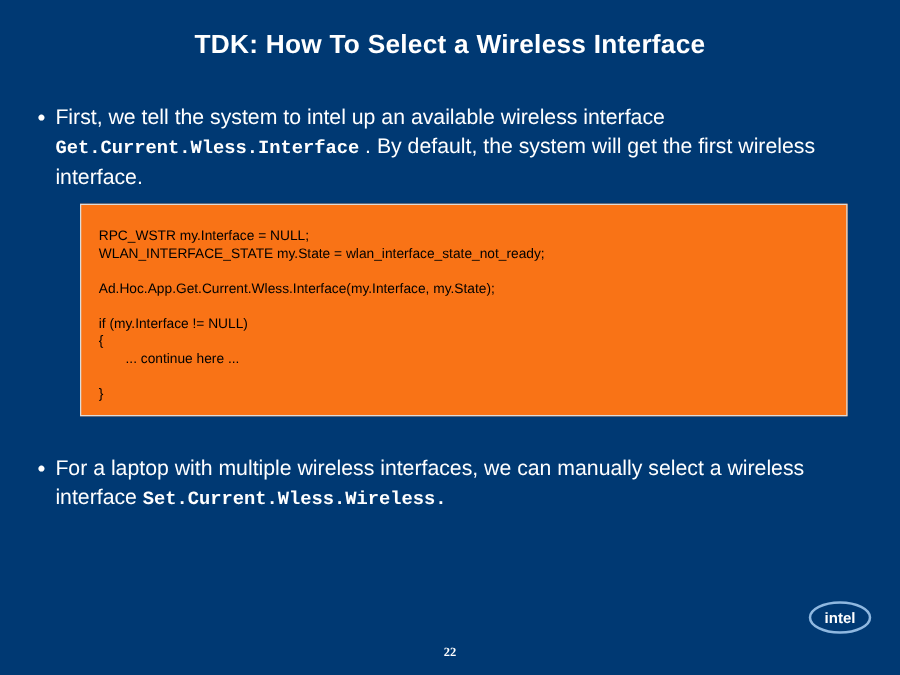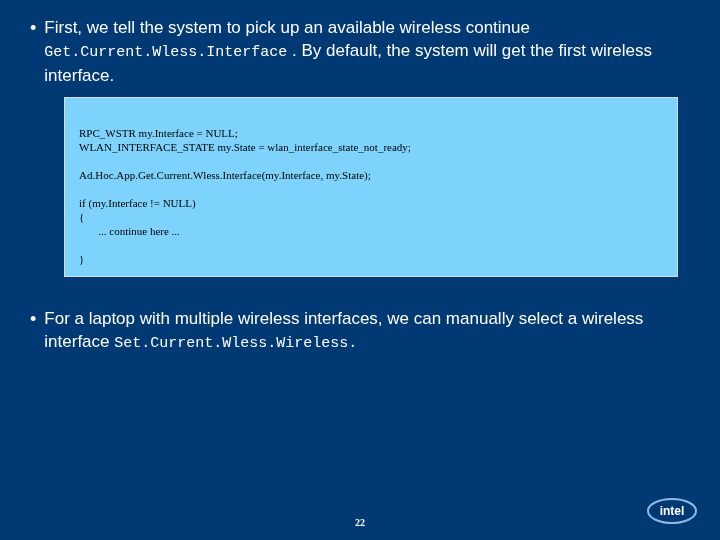--- a/index.html
+++ b/index.html
@@ -40,60 +40,61 @@
   }
   .bullet-text {
     color: #ffffff;
     font-size: 17px;
     line-height: 23px;
     flex: 1;
   }
   .mono {
     font-family: "Courier New", monospace;
     font-size: 15px;
-    font-weight: normal;
+    font-weight: bold;
   }
   .code-box {
-    background: #7dd3fc;
+    background: #f97316;
     border: 1px solid #dcdcdc;
     margin: 8px 14px 30px 36px;
-    padding: 28px 14px 10px 14px;
-    font-family: Liberation Serif, serif;
+    padding: 18px 14px 10px 14px;
+    font-family: Liberation Sans, sans-serif;
     font-size: 11px;
     color: #000000;
     line-height: 14px;
     white-space: pre;
   }
   .pagenum {
     position: absolute;
     left: 50%;
     transform: translateX(-50%);
     bottom: 12px;
     color: #ffffff;
     font-size: 10px;
     font-weight: bold;
     font-family: Liberation Serif, serif;
   }
   .logo {
     position: absolute;
     right: 22px;
-    bottom: 14px;
+    bottom: 31px;
   }
   .logo svg { display: block; }
 </style>
 </head>
 <body>
 
 <div class="slide">
 
+  <div class="title">TDK: How To Select a Wireless Interface</div>
 
   <div class="bullet">
     <div class="bullet-dot">•</div>
     <div class="bullet-text">
-      <span>First, we tell the system to pick up an available wireless continue </span><span class="mono">Get.Current.Wless.Interface</span><span> . By default, the system will get the first wireless interface.</span>
+      <span>First, we tell the system to intel up an available wireless interface </span><span class="mono">Get.Current.Wless.Interface</span><span> . By default, the system will get the first wireless interface.</span>
     </div>
   </div>
 
   <div class="code-box"><span>RPC_WSTR my.Interface = NULL;</span>
 <span>WLAN_INTERFACE_STATE my.State = wlan_interface_state_not_ready;</span>
 <span></span>
 <span>Ad.Hoc.App.Get.Current.Wless.Interface(my.Interface, my.State);</span>
 <span></span>
 <span>if (my.Interface != NULL)</span>
 <span>{</span>

